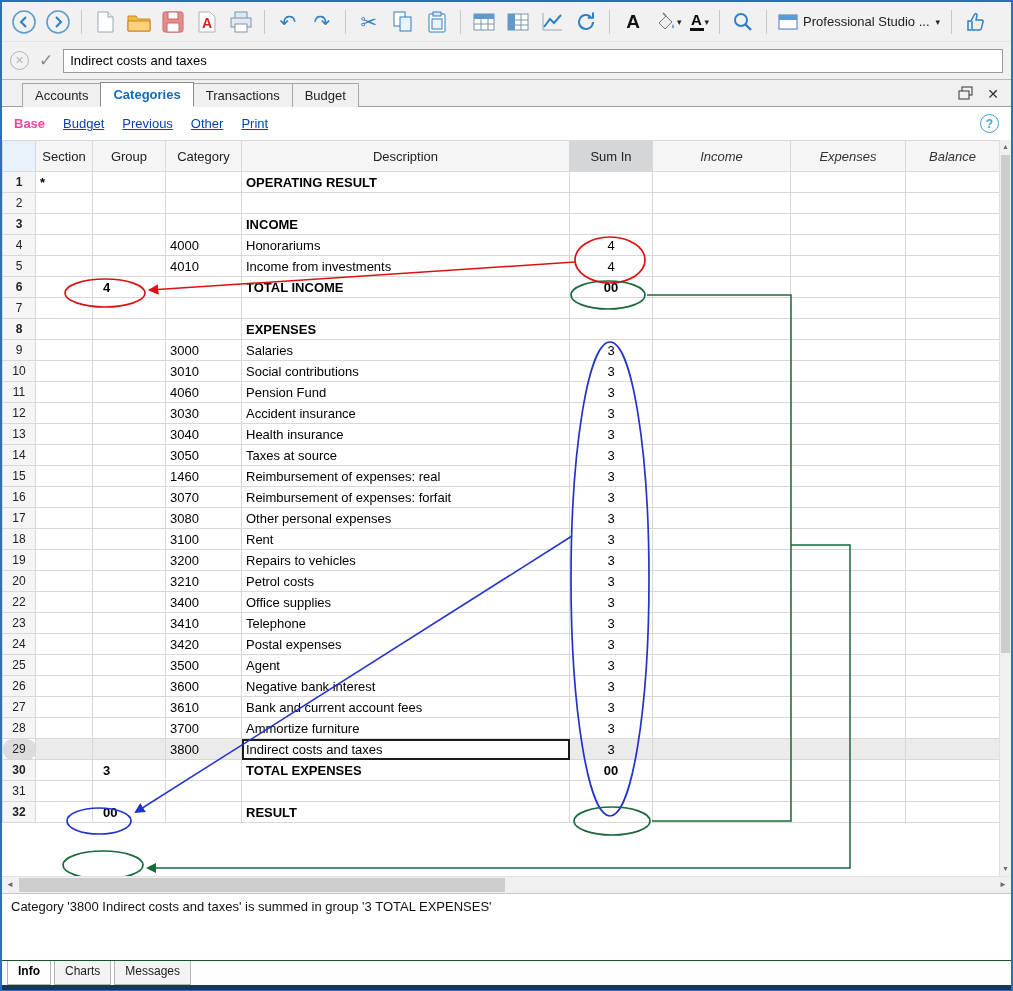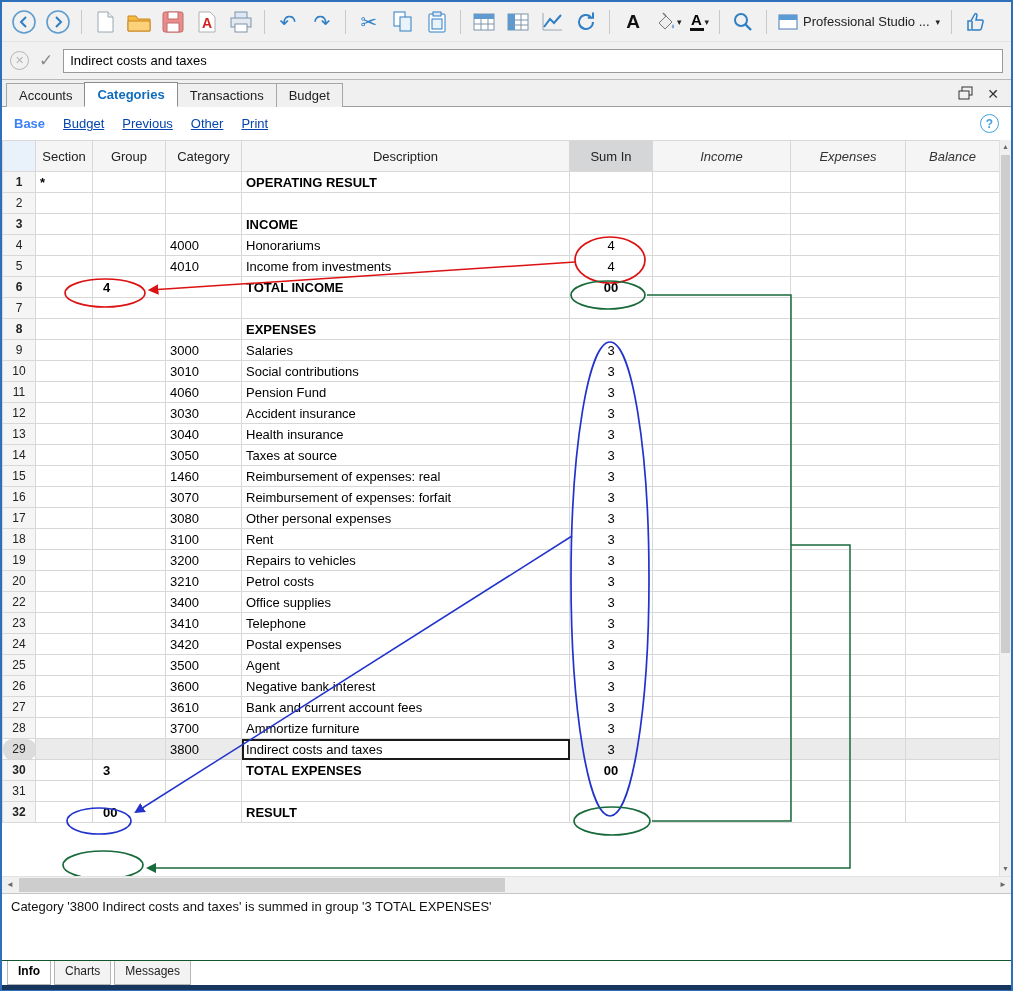--- a/index.html
+++ b/index.html
@@ -29,21 +29,21 @@
   
   .tabbar { height:27px; background:#f0f0f0; display:flex; align-items:flex-end; padding:2px 4px 0; border-bottom:1px solid #9f9f9f; flex:0 0 auto; }
   .vtab { padding:4px 12px 4px; font-size:13px; border:1px solid #a6a6a6; border-bottom:none; background:#f0f0f0; margin-right:-1px; color:#222; margin-bottom:-1px; }
   .vtab.active { background:#fff; color:#0f6cbd; font-weight:bold; border-color:#8b8b8b; border-bottom:1px solid #fff; z-index:2; position:relative; }
   .winctrls { margin-left:auto; display:flex; align-items:center; gap:14px; padding:0 8px 4px 0; }
   .wbtn { color:#333; font-size:14px; line-height:1; }
 
   
   .linkbar { height:33px; background:#fff; display:flex; align-items:center; gap:18px; padding:0 12px; font-size:13px; flex:0 0 auto; }
   .navlink { color:#0645ad; text-decoration:underline; }
-  .navlink.current { color:#3b82f6; font-weight:bold; text-decoration:none;text-align:right; }
+  .navlink.current { color:#ec4899; font-weight:bold; text-decoration:none;text-align:right; }
   .help { margin-left:auto; width:19px; height:19px; border:1.5px solid #41a0dc; border-radius:50%; color:#41a0dc; display:flex; align-items:center; justify-content:center; font-size:12px; font-weight:bold; }
 
   
   .table-wrap { position:relative; height:736px; background:#fff; overflow:hidden; flex:0 0 auto; }
   table { border-collapse:collapse; table-layout:fixed; width:997px; font-size:13px; }
   th, td { border:1px solid #d8d8d8; overflow:hidden; white-space:nowrap; padding:0 4px; }
   th { height:31px; background:#f5f5f5; font-weight:normal; color:#222; text-align:center; font-size:13px; }
   th.corner { background:#e9f2fa; }
   th.selcol { background:#d4d6d8; }
   th.ital { font-style:italic; color:#333; }
@@ -225,21 +225,21 @@
 
   <div class="editbar">
     <div class="circx">
         <span>✕</span>
       </div>
     <div class="chk"><span>✓</span></div>
     <input type="text" value="Indirect costs and taxes" style="">
   </div>
 
   <div class="tabbar">
-    <div style="display:flex;align-items:center;">
+    <div style="display:flex;align-items:center;margin-left:16px;">
         <div class="vtab">Accounts</div>
         <div class="vtab active">Categories</div>
         <div class="vtab">Transactions</div>
         <div class="vtab">Budget</div>
       </div>
     <div class="winctrls">
       <span class="wbtn">
         <svg width="15" height="14">
             <rect x="4" y="1" width="10" height="8" fill="none" stroke="#333"></rect>
             <rect x="1" y="5" width="10" height="8" fill="#f0f0f0" stroke="#333"></rect>

